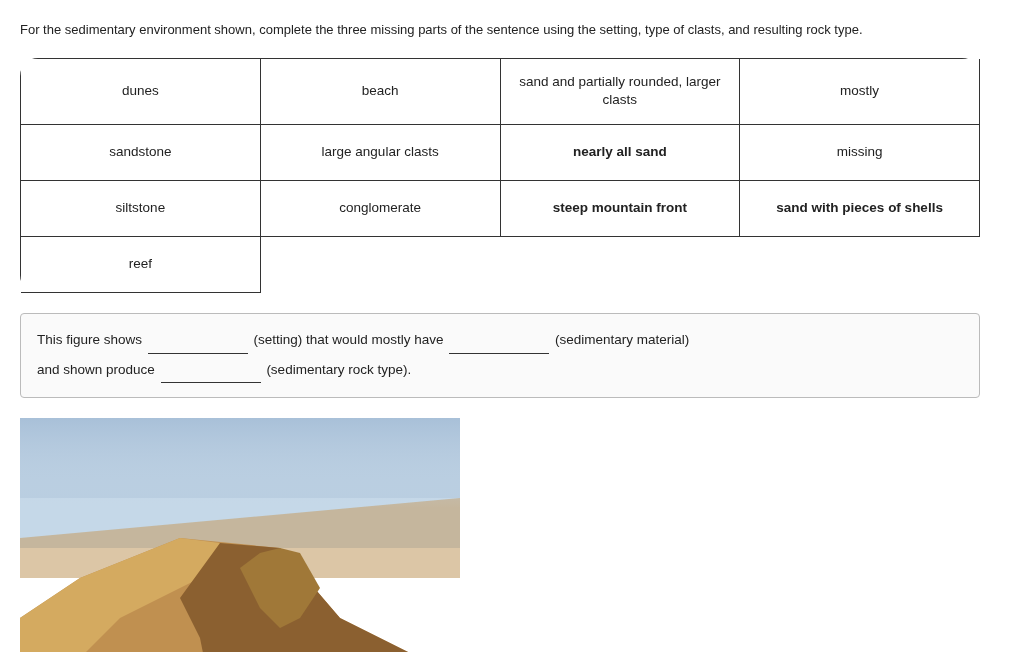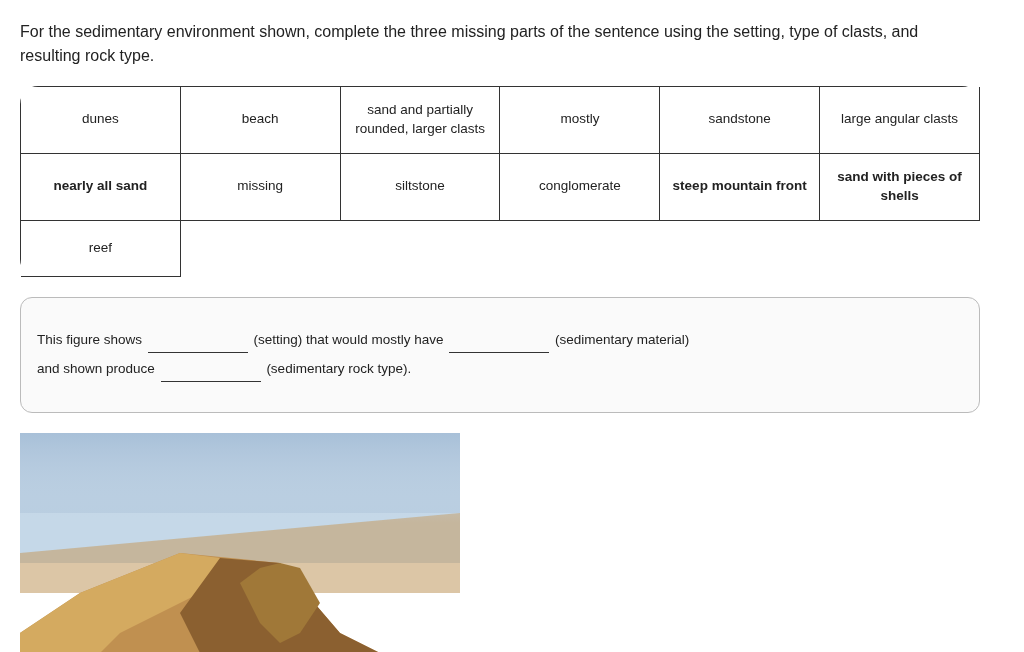--- a/index.html
+++ b/index.html
@@ -6,28 +6,28 @@
     body {
       font-family: Arial, sans-serif;
       font-size: 14px;
       background: #fff;
       color: #222;
       padding: 20px;
       width: 1024px;
       min-height: 652px;
     }
     .instructions {
-      font-size: 16px;
+      font-size: 13px;
       line-height: 1.5;
       margin-bottom: 18px;
       max-width: 960px;
     }
     .word-bank {
       display: grid;
-      grid-template-columns: repeat(6, 1fr);
+      grid-template-columns: repeat(4, 1fr);
       grid-template-rows: repeat(3, auto);
       gap: 0;
       border-left: 1.5px solid #333;
       border-top: 1.5px solid #333;
       max-width: 960px;
       margin-bottom: 20px;
       border-radius: 18px;
     }
     .word-cell {
       border-right: 1.5px solid #333;
@@ -42,22 +42,22 @@
       display: flex;
       align-items: center;
       justify-content: center;
       min-height: 56px;
     }
     .word-cell.bold-text {
       font-weight: bold;
     }
     .sentence-box {
       border: 1.5px solid #bbb;
-      border-radius: 12px;
-      padding: 30px 16px;
+      border-radius: 4px;
+      padding: 14px 16px;
       max-width: 960px;
       margin-bottom: 20px;
       font-size: 13.5px;
       line-height: 1.8;
       background: #fafafa;
     }
     .blank {
       display: inline-block;
       border-bottom: 1.5px solid #333;
       min-width: 100px;

